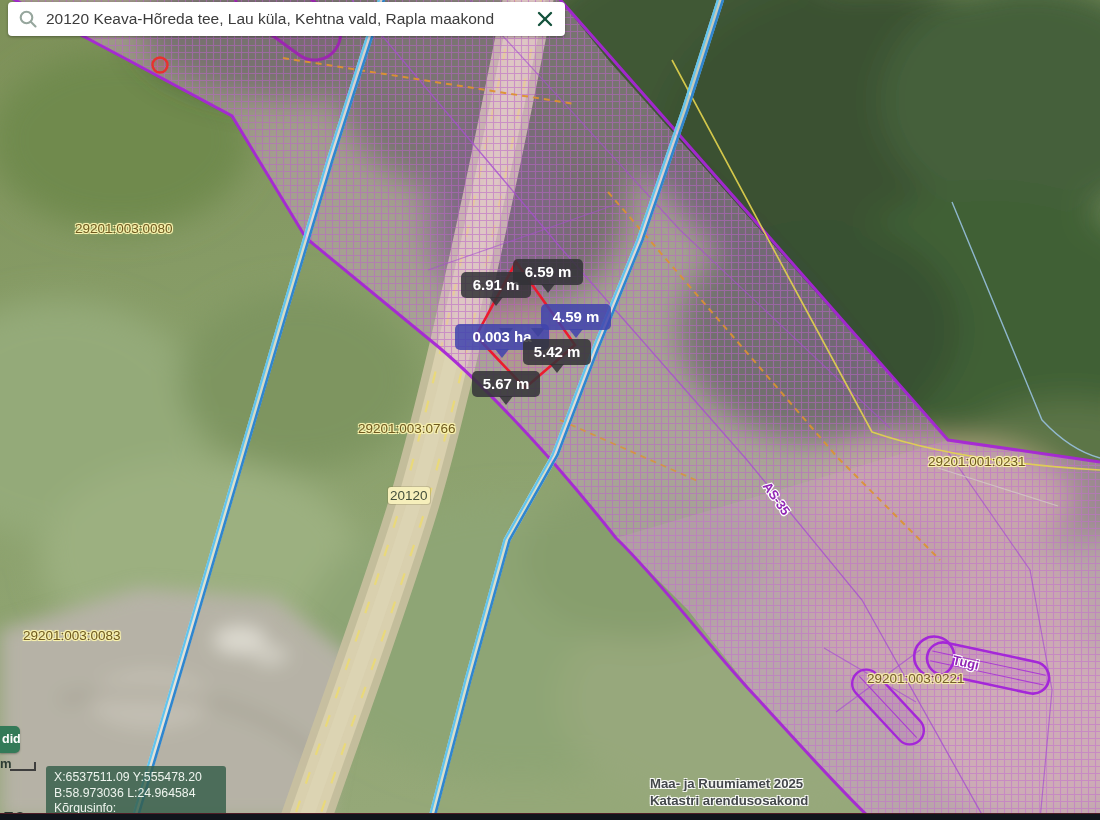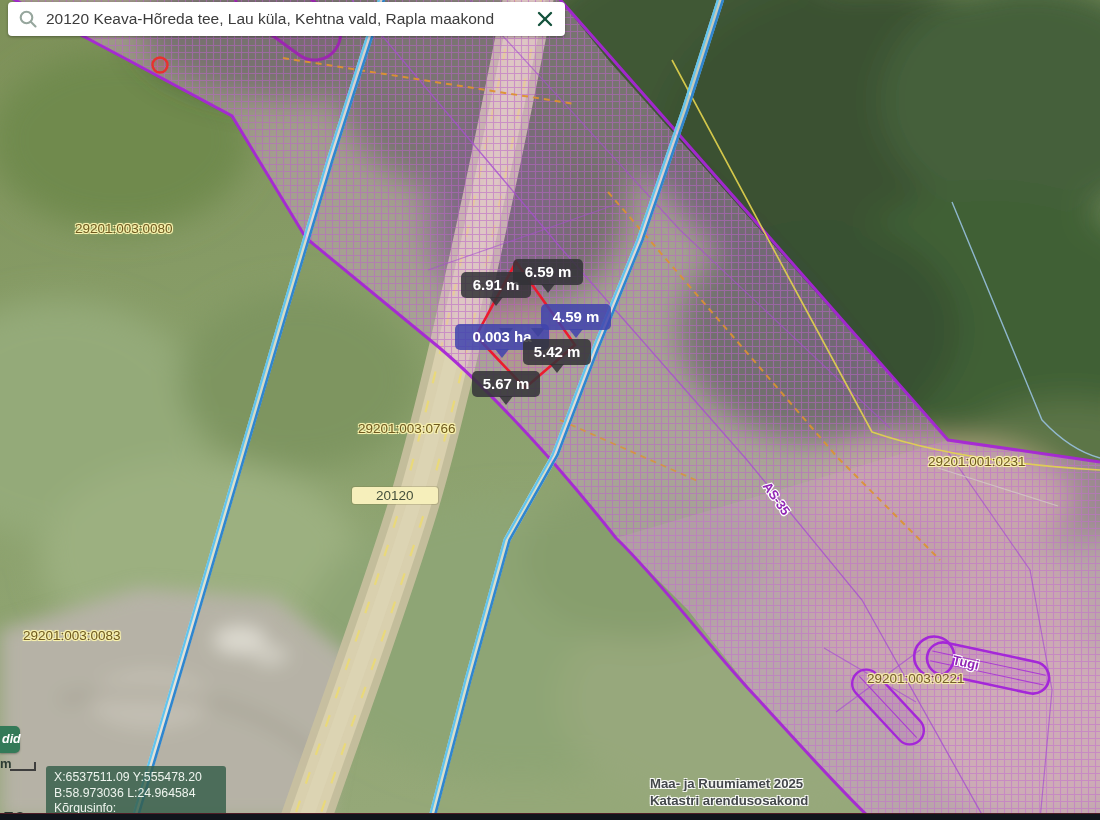--- a/index.html
+++ b/index.html
@@ -23,21 +23,21 @@
   }
   .searchbar .clr{flex:0 0 auto;margin-left:8px;display:flex;cursor:pointer;}
 
   
   .cad{
     position:absolute;font-size:13.5px;font-weight:500;color:#6f5a1e;white-space:nowrap;z-index:20;
     text-shadow:-1px -1px 0 #f9f2ad,1px -1px 0 #f9f2ad,-1px 1px 0 #f9f2ad,1px 1px 0 #f9f2ad,0 0 3px #f9f2ad;
   }
   .roadchip{
     position:absolute;font-size:13.5px;font-weight:500;color:#45503c;z-index:20;
-    background:#f6efbb;border-radius:3px;padding:1px 24px;box-shadow:0 0 0 1px rgba(120,110,60,.25);
+    background:#f6efbb;border-radius:3px;padding:1px 2px;box-shadow:0 0 0 1px rgba(120,110,60,.25);margin-left:36px;
   }
   .rotlab{
     position:absolute;font-size:13px;font-weight:700;color:#9127b5;white-space:nowrap;z-index:20;
     text-shadow:-1px -1px 0 #fff,1px -1px 0 #fff,-1px 1px 0 #fff,1px 1px 0 #fff;
     transform-origin:left center;
   }
 
   
   .ml{
     position:absolute;height:26px;line-height:26px;text-align:center;
@@ -54,21 +54,21 @@
   .gtail{
     position:absolute;width:0;height:0;z-index:24;
     border-left:7px solid transparent;border-right:7px solid transparent;
     border-top:9px solid rgba(50,50,55,0.8);
   }
 
   
   .leftbtn{
     position:absolute;left:0;top:726px;width:20px;height:27px;z-index:30;
     background:#337a58;border-radius:0 5px 5px 0;color:#fff;font-size:12.5px;
-    font-weight:700;line-height:27px;padding-left:2px;box-shadow:0 1px 2px rgba(0,0,0,.3);font-style:italic;
+    font-weight:700;line-height:27px;padding-left:2px;box-shadow:0 1px 2px rgba(0,0,0,.3);
   }
   .scale-m{position:absolute;left:0;top:756px;font-size:13px;font-weight:700;color:#2b3b33;z-index:30;}
   .scale-line{position:absolute;left:10px;top:762px;width:26px;height:9px;z-index:30;
     border-bottom:2px solid #3e3e3e;border-right:2px solid #3e3e3e;}
   .scale-num{position:absolute;left:3px;top:776px;font-size:20px;font-weight:700;color:#24352c;z-index:30;margin-top:32px;}
   .coords{
     position:absolute;left:46px;top:766px;width:180px;z-index:30;
     background:rgba(52,94,73,0.82);border-radius:3px;padding:4px 8px 5px 8px;
     color:#eef4ee;font-size:12.3px;font-weight:500;line-height:1.28;white-space:nowrap;
   }

